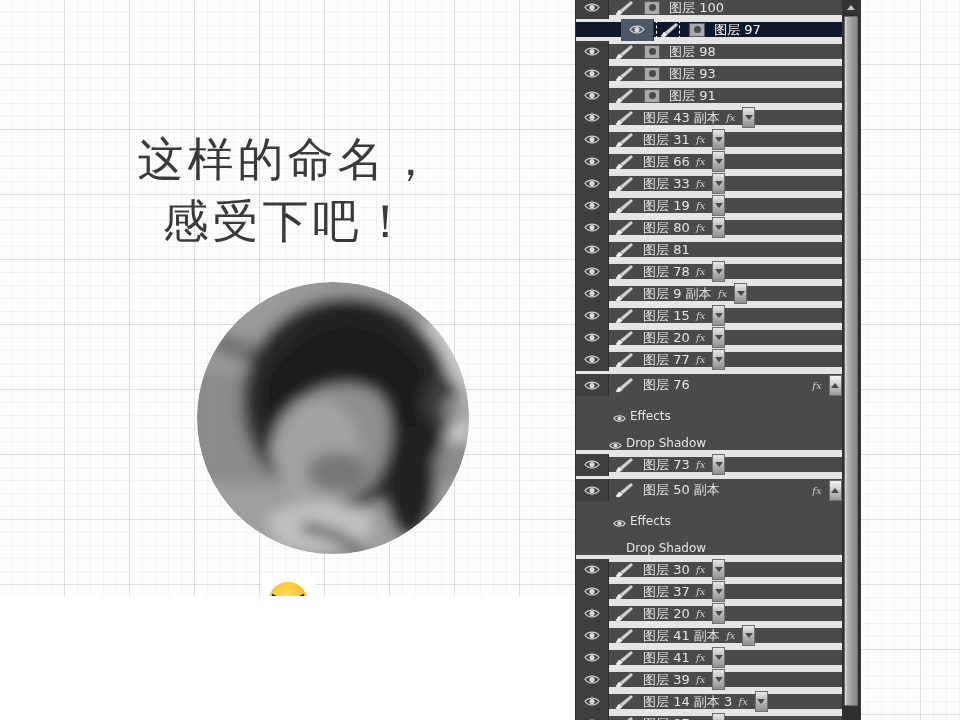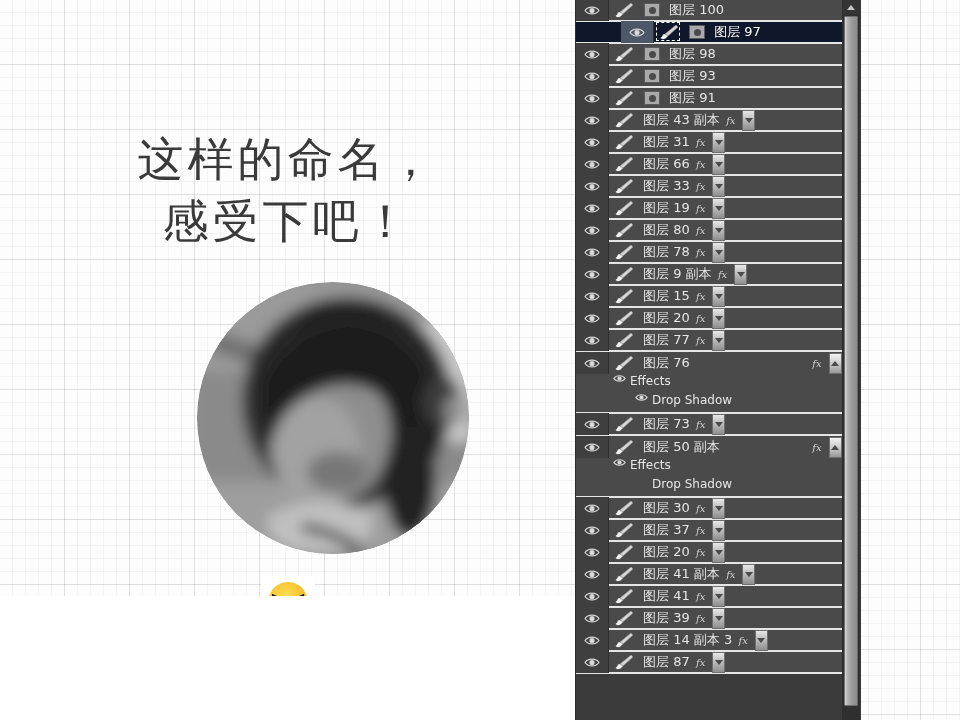--- a/index.html
+++ b/index.html
@@ -53,21 +53,21 @@
     border-left:1px solid #2b2b2b;
   }
   #layer-list{
     position:absolute;left:0;top:0;width:856px;height:720px;
   }
   .layer-row{
     position:relative;
     height:22px;
     width:266px;
     box-sizing:border-box;
-    border-bottom:2px solid #e5e5e5;
+    border-bottom:7px solid #e5e5e5;
     background:#4a4a4a;
     display:flex;align-items:center;
   }
   .layer-row.selected{background:#0f172a;justify-content:center;}
   .layer-row.tall{height:auto;min-height:22px;display:block;}
 
   .row-main{height:22px;display:flex;align-items:center;position:relative;}
 
   .eye-cell{
     width:32px;height:22px;flex:0 0 32px;
@@ -131,31 +131,32 @@
   }
   .disc.up{
     background:linear-gradient(to bottom,#f2f2f2 0%,#cfcfcf 45%,#9a9a9a 100%);
   }
   .tri{width:0;height:0;border-left:4px solid transparent;border-right:4px solid transparent;}
   .tri.down{border-top:5px solid #4a4a4a;}
   .tri.up{border-bottom:5px solid #4a4a4a;}
 
   
   .effect-row{
-    height:19px;display:flex;align-items:flex-start;
+    height:19px;display:flex;align-items:flex-end;
     background:#4a4a4a;
     padding-left:32px;
+    margin-top:8px;
   }
   .effect-row .sub-eye{width:22px;display:flex;align-items:center;justify-content:center;}
   .effect-row .sub-eye.hidden{visibility:hidden;}
   .effect-row .sub-label{
     color:#e6e6e6;font-size:12px;
     font-family:"DejaVu Sans","Liberation Sans",sans-serif;
   }
-  .effect-row.indent2{padding-left:54px;}
+  .effect-row.indent2{padding-left:28px;}
 
   
   #scrollbar{
     position:absolute;left:266px;top:0;width:18px;height:720px;
     background:#2f2f2f;
   }
   #sb-up{
     position:absolute;left:0;top:0;width:18px;height:14px;
     background:#343434;display:flex;align-items:center;justify-content:center;
   }
@@ -562,20 +563,44 @@
                 <circle cx="8" cy="5.5" r="2.6" fill="#d8d8d8"></circle>
               </svg>
             </div>
             <div class="brush-cell">
               <svg width="20" height="16" viewBox="0 0 20 16">
                 <path d="M17 1 L19 3 L9 12 L6 10 Z" fill="#d6d6d6"></path>
                 <path d="M6 10 L9 12 L6.5 14.5 Q3 16 1.5 14 Q3.5 12.5 4 10.5 Z" fill="#f0f0f0"></path>
                 <path d="M17 1 L19 3 L9 12 L6 10 Z" fill="none" stroke="#8a8a8a" stroke-width="0.6"></path>
               </svg>
             </div>
+            <div class="layer-name">图层 81</div>
+            <div class="fx-cell empty">fx</div>
+            <div class="disc-cell empty">
+              <div class="disc">
+                <div class="tri down"></div>
+              </div>
+            </div>
+          </div>
+        </div>
+        <div class="layer-row">
+          <div class="row-main">
+            <div class="eye-cell">
+              <svg width="16" height="11" viewBox="0 0 16 11">
+                <path d="M1 5.5 C4 1, 12 1, 15 5.5 C12 10, 4 10, 1 5.5 Z" fill="none" stroke="#d8d8d8" stroke-width="1.2"></path>
+                <circle cx="8" cy="5.5" r="2.6" fill="#d8d8d8"></circle>
+              </svg>
+            </div>
+            <div class="brush-cell">
+              <svg width="20" height="16" viewBox="0 0 20 16">
+                <path d="M17 1 L19 3 L9 12 L6 10 Z" fill="#d6d6d6"></path>
+                <path d="M6 10 L9 12 L6.5 14.5 Q3 16 1.5 14 Q3.5 12.5 4 10.5 Z" fill="#f0f0f0"></path>
+                <path d="M17 1 L19 3 L9 12 L6 10 Z" fill="none" stroke="#8a8a8a" stroke-width="0.6"></path>
+              </svg>
+            </div>
             <div class="layer-name">图层 78</div>
             <div class="fx-cell">fx</div>
             <div class="disc-cell">
               <div class="disc">
                 <div class="tri down"></div>
               </div>
             </div>
           </div>
         </div>
         <div class="layer-row">

